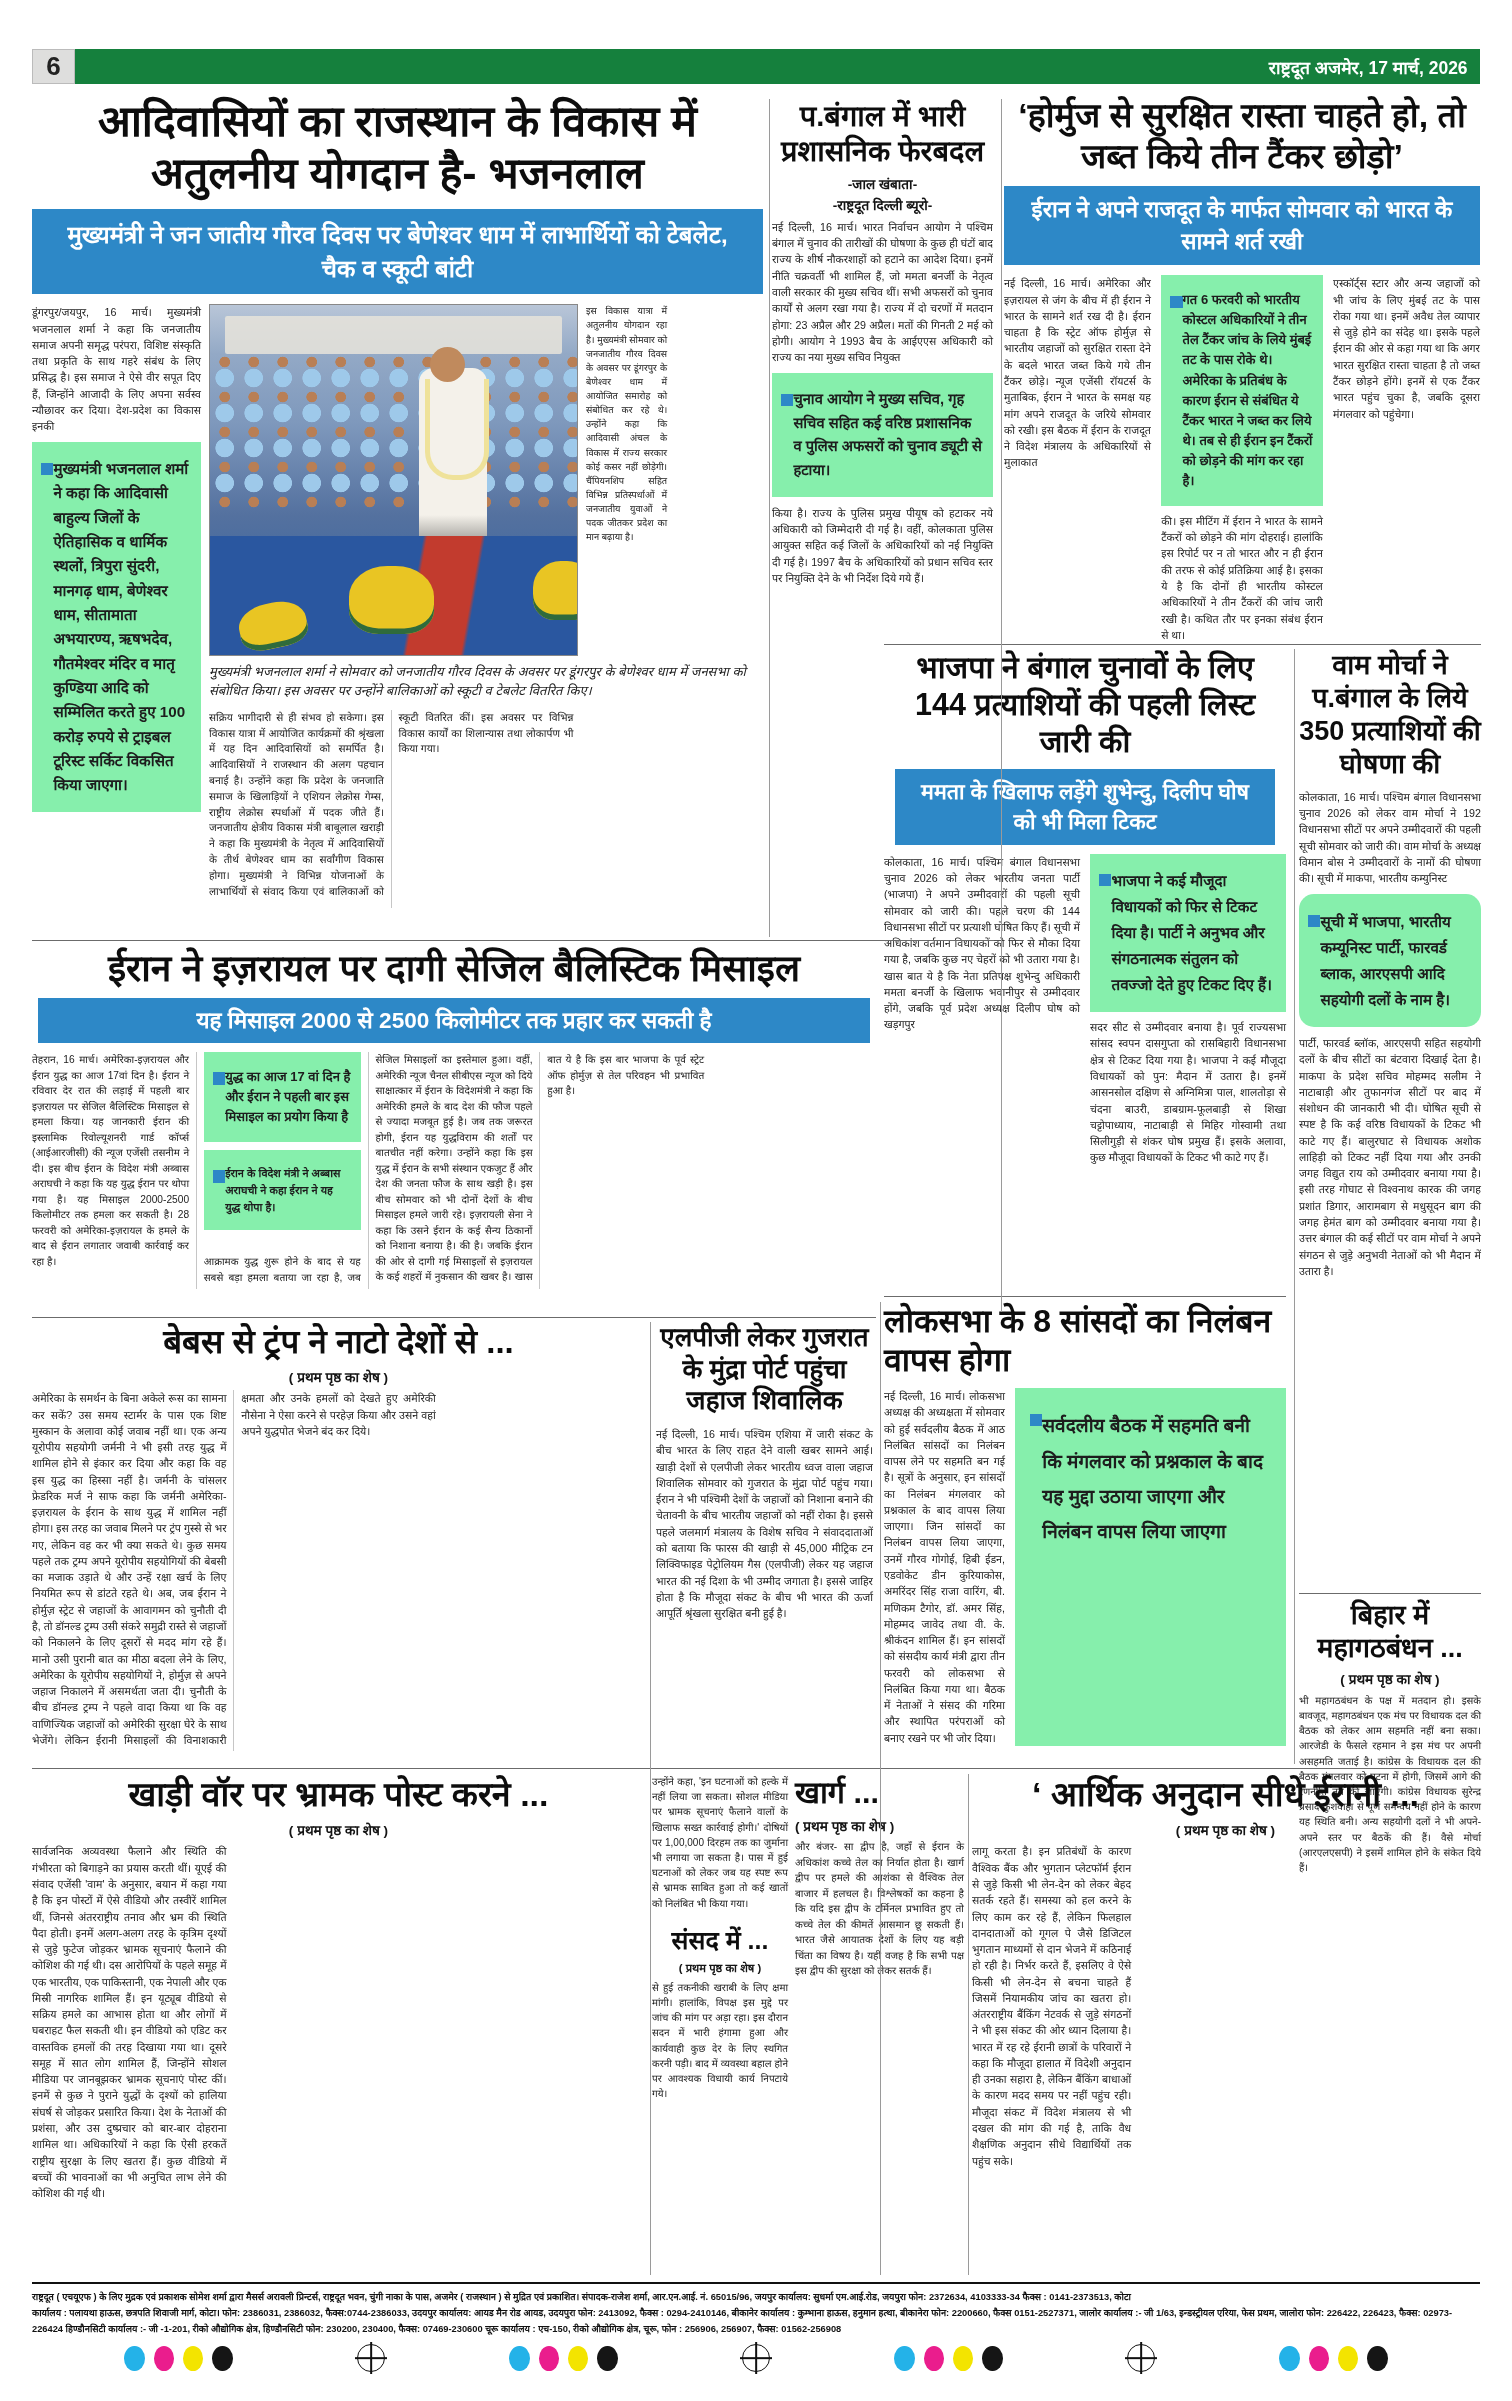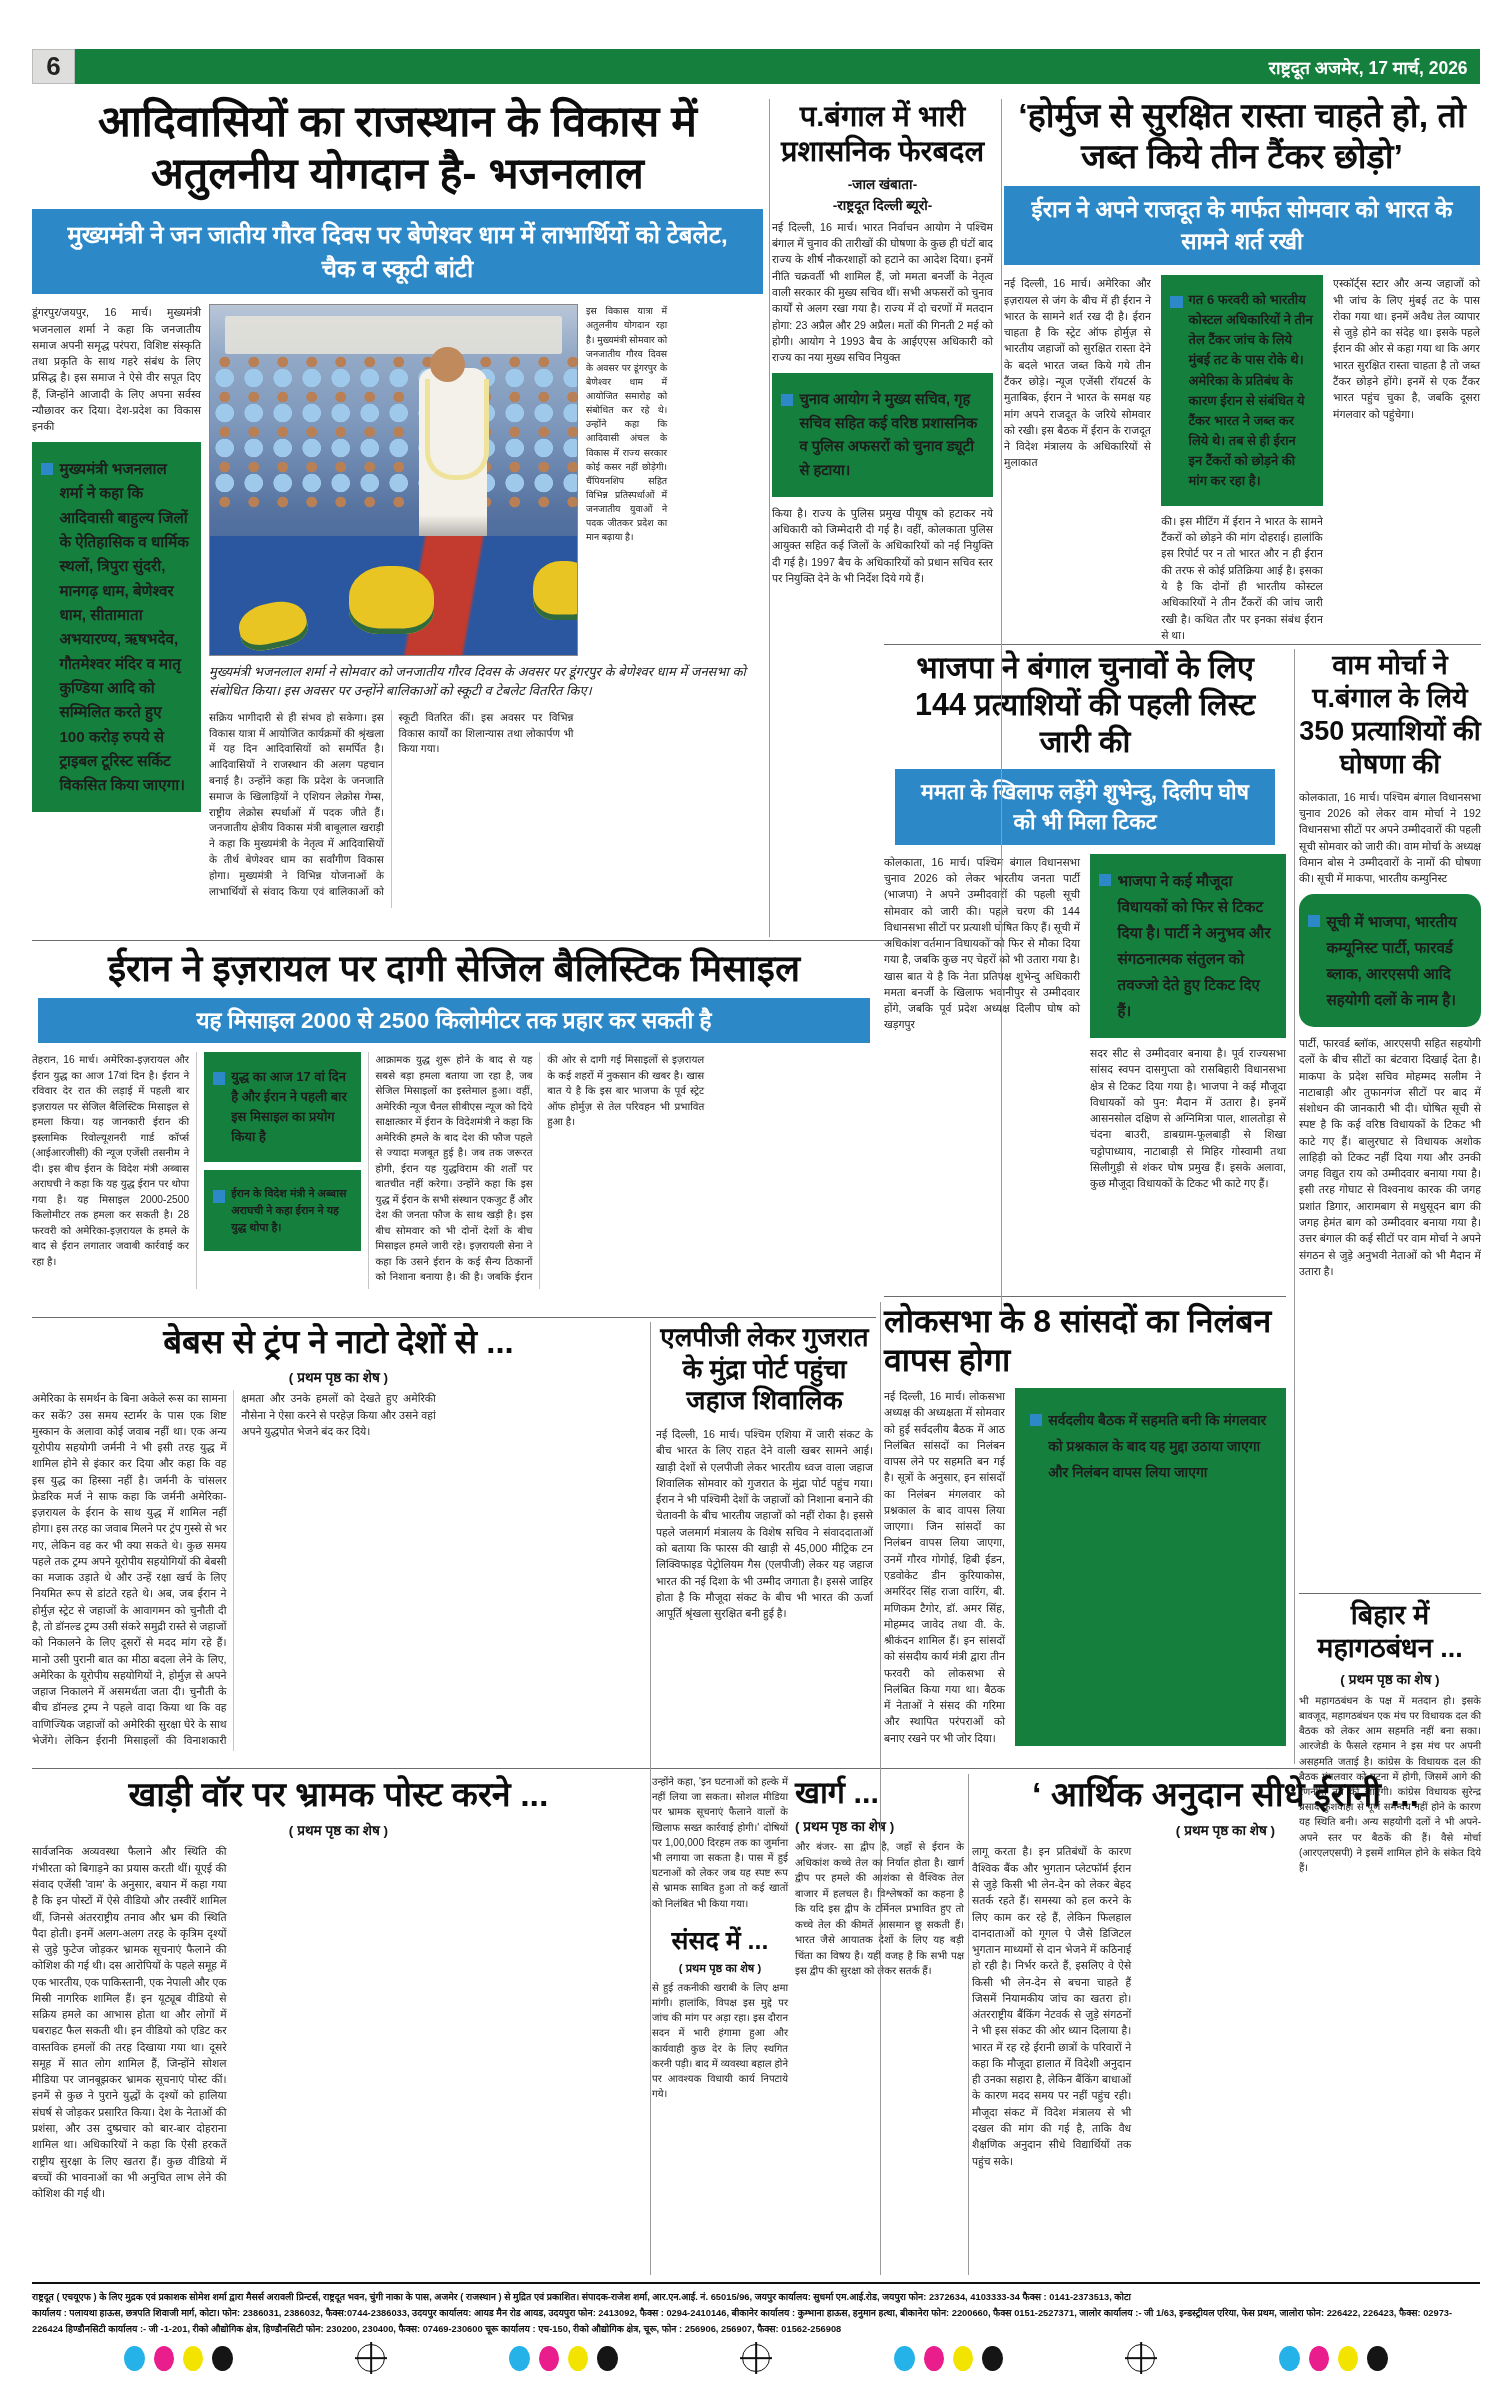--- a/index.html
+++ b/index.html
@@ -9,21 +9,21 @@
   #hdr{position:absolute;left:32px;top:49px;right:32px;height:35px;display:flex;}
   #pagenum{width:41px;background:#dededd;border:0.6px solid #bbb;display:flex;align-items:center;justify-content:center;
            font-size:26px;font-weight:700;color:#222;}
   #mast{flex:1;background:#15803d;display:flex;align-items:center;justify-content:flex-end;
         color:#fff;font-size:17.5px;font-weight:700;padding-right:12.4px;}
   
   .hl{font-weight:800;text-align:center;color:#0d0d0d;line-height:1.22;}
   .band{background:#2d88c7;color:#fff;font-weight:700;text-align:center;line-height:1.4;}
   .by{font-weight:700;text-align:center;font-size:13.6px;margin:4.5px 0;}
   .body{ text-align:justify;line-height:1.52;color:#1b1b1b;}
-  .pullbox{background:#15803d;display:flex;gap:6px;padding:14.7px 10.2px 14.7px 9px;box-sizing:border-box;
+  .pullbox{background:#86efac;display:flex;gap:0;padding:14.7px 10.2px 14.7px 9px;box-sizing:border-box;
            font-weight:700;color:#1d1d1d;break-inside:avoid;}
   .sq{flex:0 0 12.4px;height:12.4px;background:#2d88c7;margin-top:5.6px;}
   .cols{column-gap:14.7px;column-rule:0.6px solid #c6c6c6;column-fill:auto;}
   .rule-h{position:absolute;height:1.1px;background:#6b6b6b;}
   .rule-v{position:absolute;width:0.6px;background:#9a9a9a;}
   .caption{font-style:italic;font-size:13px;line-height:1.45;color:#222;}
   p{margin:0 0 8px 0;}
   
   #photo{position:relative;width:367px;height:350px;border:0.6px solid #888;overflow:hidden;flex:0 0 367px;
          background:linear-gradient(180deg,#b9c6d8 0%,#93a9c6 14%,#7e98bc 34%,#54719f 60%,#2f5f9e 100%);}
@@ -173,21 +173,21 @@
 
   <div style="position:absolute;left:656px;top:1322px;width:217px;height:442px;">
     <div class="hl" style="font-size:26px;">एलपीजी लेकर गुजरात के मुंद्रा पोर्ट पहुंचा जहाज शिवालिक</div>
     <div class="body" style="font-size:10.7px;margin-top:9px;">नई दिल्ली, 16 मार्च। पश्चिम एशिया में जारी संकट के बीच भारत के लिए राहत देने वाली खबर सामने आई। खाड़ी देशों से एलपीजी लेकर भारतीय ध्वज वाला जहाज शिवालिक सोमवार को गुजरात के मुंद्रा पोर्ट पहुंच गया। ईरान ने भी पश्चिमी देशों के जहाजों को निशाना बनाने की चेतावनी के बीच भारतीय जहाजों को नहीं रोका है। इससे पहले जलमार्ग मंत्रालय के विशेष सचिव ने संवाददाताओं को बताया कि फारस की खाड़ी से 45,000 मीट्रिक टन लिक्विफाइड पेट्रोलियम गैस (एलपीजी) लेकर यह जहाज भारत की नई दिशा के भी उम्मीद जगाता है। इससे जाहिर होता है कि मौजूदा संकट के बीच भी भारत की ऊर्जा आपूर्ति श्रृंखला सुरक्षित बनी हुई है।</div>
   </div>
 
   <div style="position:absolute;left:884px;top:1302px;width:402px;height:462px;">
     <div class="hl" style="font-size:32px;text-align:left;">लोकसभा के 8 सांसदों का निलंबन वापस होगा</div>
     <div style="display:flex;gap:10.2px;margin-top:8px;">
       <div class="body" style="flex:0 0 121px;font-size:10.7px;">नई दिल्ली, 16 मार्च। लोकसभा अध्यक्ष की अध्यक्षता में सोमवार को हुई सर्वदलीय बैठक में आठ निलंबित सांसदों का निलंबन वापस लेने पर सहमति बन गई है। सूत्रों के अनुसार, इन सांसदों का निलंबन मंगलवार को प्रश्नकाल के बाद वापस लिया जाएगा। जिन सांसदों का निलंबन वापस लिया जाएगा, उनमें गौरव गोगोई, हिबी ईडन, एडवोकेट डीन कुरियाकोस, अमरिंदर सिंह राजा वारिंग, बी. मणिकम टैगोर, डॉ. अमर सिंह, मोहम्मद जावेद तथा वी. के. श्रीकंदन शामिल हैं। इन सांसदों को संसदीय कार्य मंत्री द्वारा तीन फरवरी को लोकसभा से निलंबित किया गया था। बैठक में नेताओं ने संसद की गरिमा और स्थापित परंपराओं को बनाए रखने पर भी जोर दिया।</div>
-      <div class="pullbox" style="flex:1;font-size:14px;line-height:1.85;align-items:flex-start;padding:20.3px 14.7px;">
+      <div class="pullbox" style="flex:1;font-size:19px;line-height:1.85;align-items:flex-start;padding:20.3px 14.7px;">
         <span class="sq"></span>
         <span>सर्वदलीय बैठक में सहमति बनी कि मंगलवार को प्रश्नकाल के बाद यह मुद्दा उठाया जाएगा और निलंबन वापस लिया जाएगा</span>
       </div>
     </div>
   </div>
 
   <div style="position:absolute;left:1299px;top:1599px;width:182px;height:165px;">
     <div class="hl" style="font-size:27px;">बिहार में महागठबंधन ...</div>
     <div class="by">( प्रथम पृष्ठ का शेष )</div>
     <div class="body" style="font-size:10px;">भी महागठबंधन के पक्ष में मतदान हो। इसके बावजूद, महागठबंधन एक मंच पर विधायक दल की बैठक को लेकर आम सहमति नहीं बना सका। आरजेडी के फैसले रहमान ने इस मंच पर अपनी असहमति जताई है। कांग्रेस के विधायक दल की बैठक मंगलवार को पटना में होगी, जिसमें आगे की रणनीति तय की जाएगी। कांग्रेस विधायक सुरेन्द्र प्रसाद कुशवाहा से पूर्ण समन्वय नहीं होने के कारण यह स्थिति बनी। अन्य सहयोगी दलों ने भी अपने-अपने स्तर पर बैठकें की हैं। वैसे मोर्चा (आरएलएसपी) ने इसमें शामिल होने के संकेत दिये हैं।</div>

